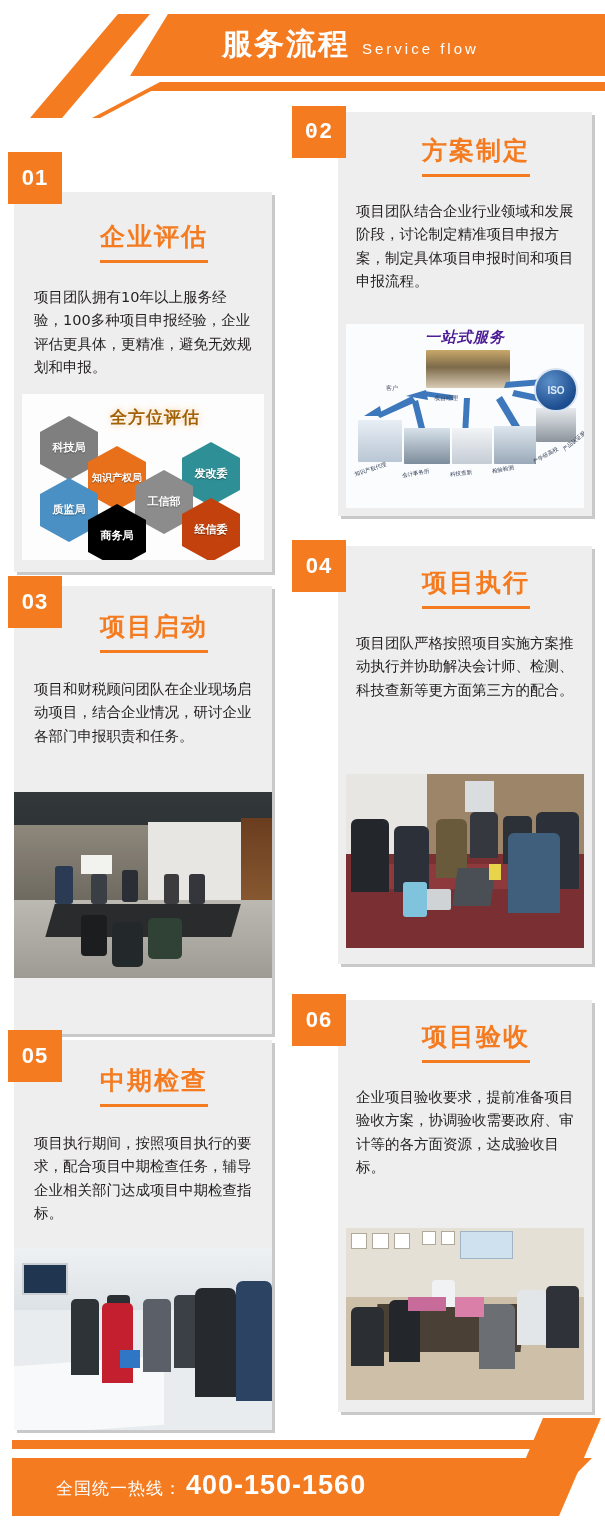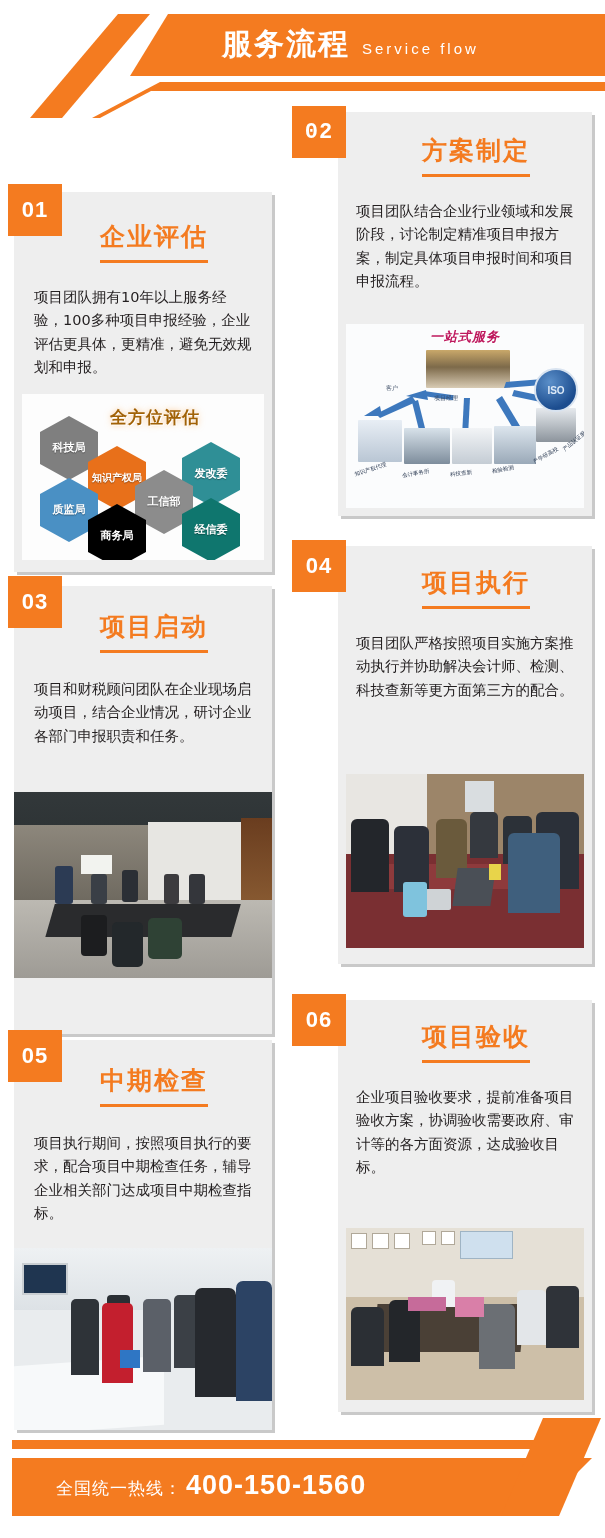--- a/index.html
+++ b/index.html
@@ -78,21 +78,21 @@
   .hex-title {
     position: absolute; font-size: 17px; font-weight: bold; color: #a16207;
     font-family: "DejaVu Sans", sans-serif; letter-spacing: 1px;
     text-shadow: 1px 1px 0 #fff, 0 0 6px rgba(255,160,60,.6);
   }
 
   
   .oss { position: absolute; background: #fbfcfd; overflow: hidden; }
   .oss-title {
     position: absolute; left: 50%; top: 4px; transform: translateX(-50%);
-    font-size: 13px; font-weight: bold; color: #be185d; font-style: italic;
+    font-size: 15px; font-weight: bold; color: #4c1d95; font-style: italic;
     font-family: "DejaVu Sans", sans-serif; letter-spacing: 1px;
     text-shadow: 1px 1px 0 #fff;
   }
   .oss-node {
     position: absolute; font-size: 6px; color: #3a4a63; white-space: nowrap;
     font-family: "DejaVu Sans", sans-serif;
   }
   .oss-leaf {
     position: absolute; font-size: 5.5px; color: #2b3a52; white-space: nowrap;
     font-family: "DejaVu Sans", sans-serif;
@@ -155,24 +155,24 @@
     <div class="card-body" style="left:20px; top:94px; width:218px;">项目团队拥有10年以上服务经验，100多种项目申报经验，企业评估更具体，更精准，避免无效规划和申报。</div>
 
     <div class="hexwrap" style="left:8px; top:202px; width:242px; height:166px;">
       <div class="hex-title" style="left:88px; top:12px;">全方位评估</div>
       <div class="hex" style="left:18px; top:22px; background:#7f7f7f;">科技局</div>
       <div class="hex" style="left:66px; top:52px; background:#e8701a; font-size:10px;">知识产权局</div>
       <div class="hex" style="left:160px; top:48px; background:#2f8f96;">发改委</div>
       <div class="hex" style="left:18px; top:84px; background:#4a90c4;">质监局</div>
       <div class="hex" style="left:113px; top:76px; background:#8c8c8c;">工信部</div>
       <div class="hex" style="left:66px; top:110px; background:#000000;">商务局</div>
-      <div class="hex" style="left:160px; top:104px; background:#0f766e;">经信委</div>
-    </div>
-  </div>
-  <div class="badge" style="left:8px; top:152px; width:54px; height:52px;margin-top:32px;">01</div>
+      <div class="hex" style="left:160px; top:104px; background:#c2410c;">经信委</div>
+    </div>
+  </div>
+  <div class="badge" style="left:8px; top:152px; width:54px; height:52px;">01</div>
 
   <div class="card" style="left:338px; top:112px; width:254px; height:404px;">
     <div class="card-title" style="left:84px; top:22px;">方案制定</div>
     <div class="card-body" style="left:18px; top:88px; width:218px;">项目团队结合企业行业领域和发展阶段，讨论制定精准项目申报方案，制定具体项目申报时间和项目申报流程。</div>
 
     <div class="oss" style="left:8px; top:212px; width:238px; height:184px;">
       <div class="oss-title">一站式服务</div>
 
       <div class="oss-thumb" style="left:80px; top:26px; width:84px; height:38px;
                   background:linear-gradient(#c9a86a,#7d6a4a 45%,#d8cbb4);"></div>

